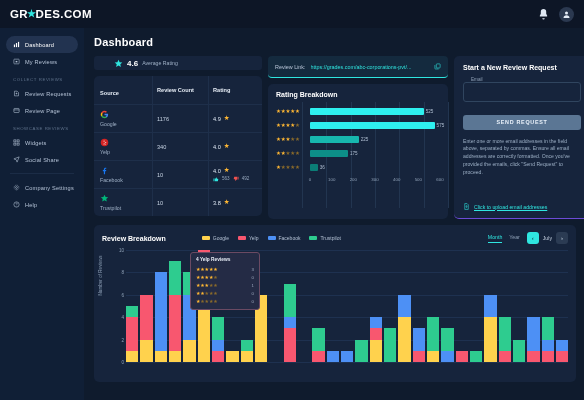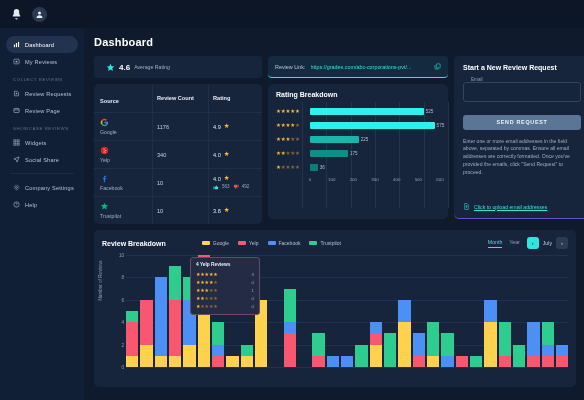--- a/index.html
+++ b/index.html
@@ -55,22 +55,22 @@
   .row1 { display: flex; gap: 6px; align-items: flex-start; }
   .col-left { width: 168px; flex: none; }
   .col-mid { width: 180px; flex: none; }
   .col-right { width: 136px; flex: none; }
 
   .card { background: #16243c; border-radius: 5px; }
 
   
   .stats { display: flex; gap: 6px; }
   .stat {
-    background: #16243c; border-radius: 3px; height: 22px;
-    display: flex; align-items: center; gap: 4px; padding: 0 12px; flex: 1;
+    background: #16243c; border-radius: 3px; height: 14px;
+    display: flex; align-items: center; gap: 4px; padding: 0 20px; flex: 1;
   }
   .stat .big { font-size: 8px; font-weight: 700; color: #fff; }
   .stat .lbl { font-size: 5.2px; color: #9fb0c6; }
   .stat .sic { width: 9px; height: 9px; flex: none; display: block; }
   .purple-chip {
     width: 10px; height: 8px; background: #7b61ff; border-radius: 2px; flex: none;
     position: relative;
   }
   .purple-chip:after {
     content:""; position:absolute; left:2px; bottom:-2px;
@@ -199,20 +199,25 @@
   .tt-stars .on { color: #ffb733; }
   .tt-stars .off { color: #8a6a2a; }
   .tt-num { font-size: 4.4px; color: #9aa7bd; }
 </style>
 </head>
 <body>
 
 <div class="app">
 
   <div class="topbar">
+    <div class="logo">
+      <span>GR</span>
+        <span class="star">★</span>
+        <span>DES.COM</span>
+    </div>
     <div class="topicons">
       <svg class="ic-bell" viewBox="0 0 24 24">
         <path fill="#dfe8f3" d="M12 2a5 5 0 0 0-5 5v3.6L5.2 14.2c-.4.7.1 1.6.9 1.6h11.8c.8 0 1.3-.9.9-1.6L17 10.6V7a5 5 0 0 0-5-5zm0 19a2.3 2.3 0 0 0 2.3-2.2H9.7A2.3 2.3 0 0 0 12 21z"></path>
       </svg>
       <div class="avatar">
         <svg width="9" height="9" viewBox="0 0 24 24">
           <circle cx="12" cy="8" r="4" fill="#e6eef8"></circle>
           <path fill="#e6eef8" d="M4 21c0-4.4 3.6-7 8-7s8 2.6 8 7z"></path>
         </svg>
       </div>

